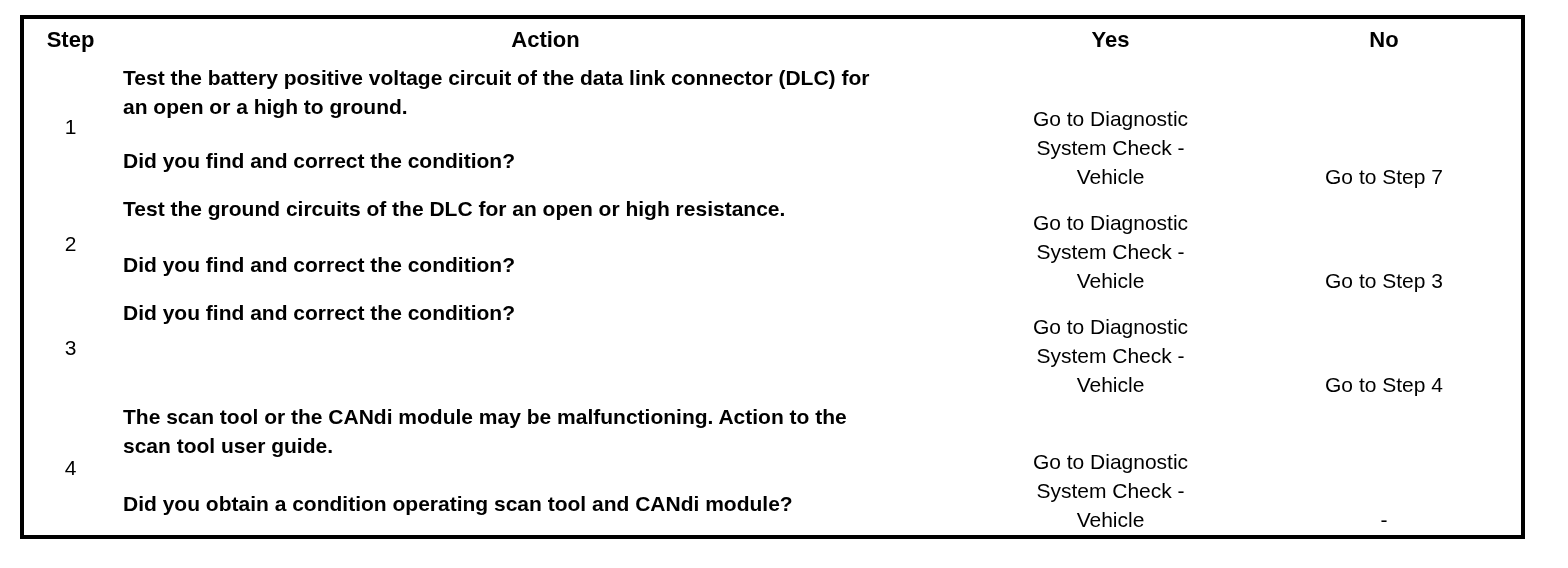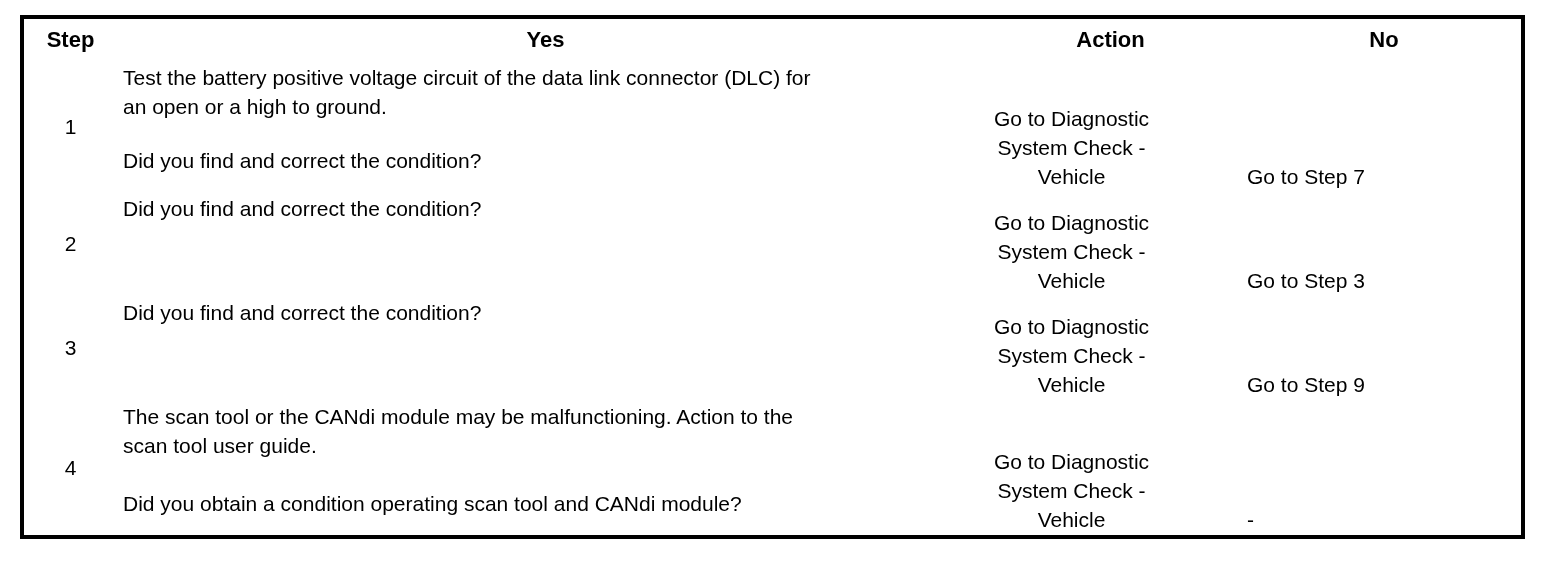--- a/index.html
+++ b/index.html
@@ -39,81 +39,86 @@
     font-size: 21px;
   }
   .action-cell {
     display: flex;
     flex-direction: column;
     justify-content: space-between;
     padding: 2px 8px 17px 6px;
     font-size: 21px;
     line-height: 29px;
     text-align: left;
+    font-weight: bold;
   }
   .yes-cell, .no-cell {
     display: flex;
     flex-direction: column;
     justify-content: flex-end;
-    align-items: flex-start;
+    align-items: center;
     padding-bottom: 1px;
     font-size: 21px;
     line-height: 29px;
     text-align: center;
   }
   .goto-text {
     max-width: 195px;
     text-align: center;
   }
 </style>
 </head>
 <body>
 
 <div class="diagnostic-table">
 
   <div class="cell header-cell">Step</div>
+  <div class="cell header-cell">Action</div>
   <div class="cell header-cell">Yes</div>
-  <div class="cell header-cell">Action</div>
   <div class="cell header-cell">No</div>
 
   <div class="cell step-cell">1</div>
   <div class="cell action-cell">
     <div class="action-text">
       <div>Test the battery positive voltage circuit of the data link connector (DLC) for</div>
       <div>an open or a high to ground.</div>
     </div>
     <div class="question">Did you find and correct the condition?</div>
   </div>
   <div class="cell yes-cell">
     <div class="goto-text">Go to Diagnostic System Check - Vehicle</div>
   </div>
   <div class="cell no-cell">
     <div class="goto-text">Go to Step 7</div>
   </div>
 
   <div class="cell step-cell">2</div>
   <div class="cell action-cell">
+    <div class="action-text">
+      <div>Test the ground circuits of the DLC for an open or high resistance.</div>
+      <div></div>
+    </div>
     <div class="question">Did you find and correct the condition?</div>
   </div>
   <div class="cell yes-cell">
     <div class="goto-text">Go to Diagnostic System Check - Vehicle</div>
   </div>
   <div class="cell no-cell">
     <div class="goto-text">Go to Step 3</div>
   </div>
 
   <div class="cell step-cell">3</div>
   <div class="cell action-cell">
     <div class="question">Did you find and correct the condition?</div>
   </div>
   <div class="cell yes-cell">
     <div class="goto-text">Go to Diagnostic System Check - Vehicle</div>
   </div>
   <div class="cell no-cell">
-    <div class="goto-text">Go to Step 9</div>
+    <div class="goto-text">Go to Step 4</div>
   </div>
 
   <div class="cell step-cell">4</div>
   <div class="cell action-cell">
     <div class="action-text">
       <div>The scan tool or the CANdi module may be malfunctioning. Action to the</div>
       <div>scan tool user guide.</div>
     </div>
     <div class="question">Did you obtain a condition operating scan tool and CANdi module?</div>
   </div>

